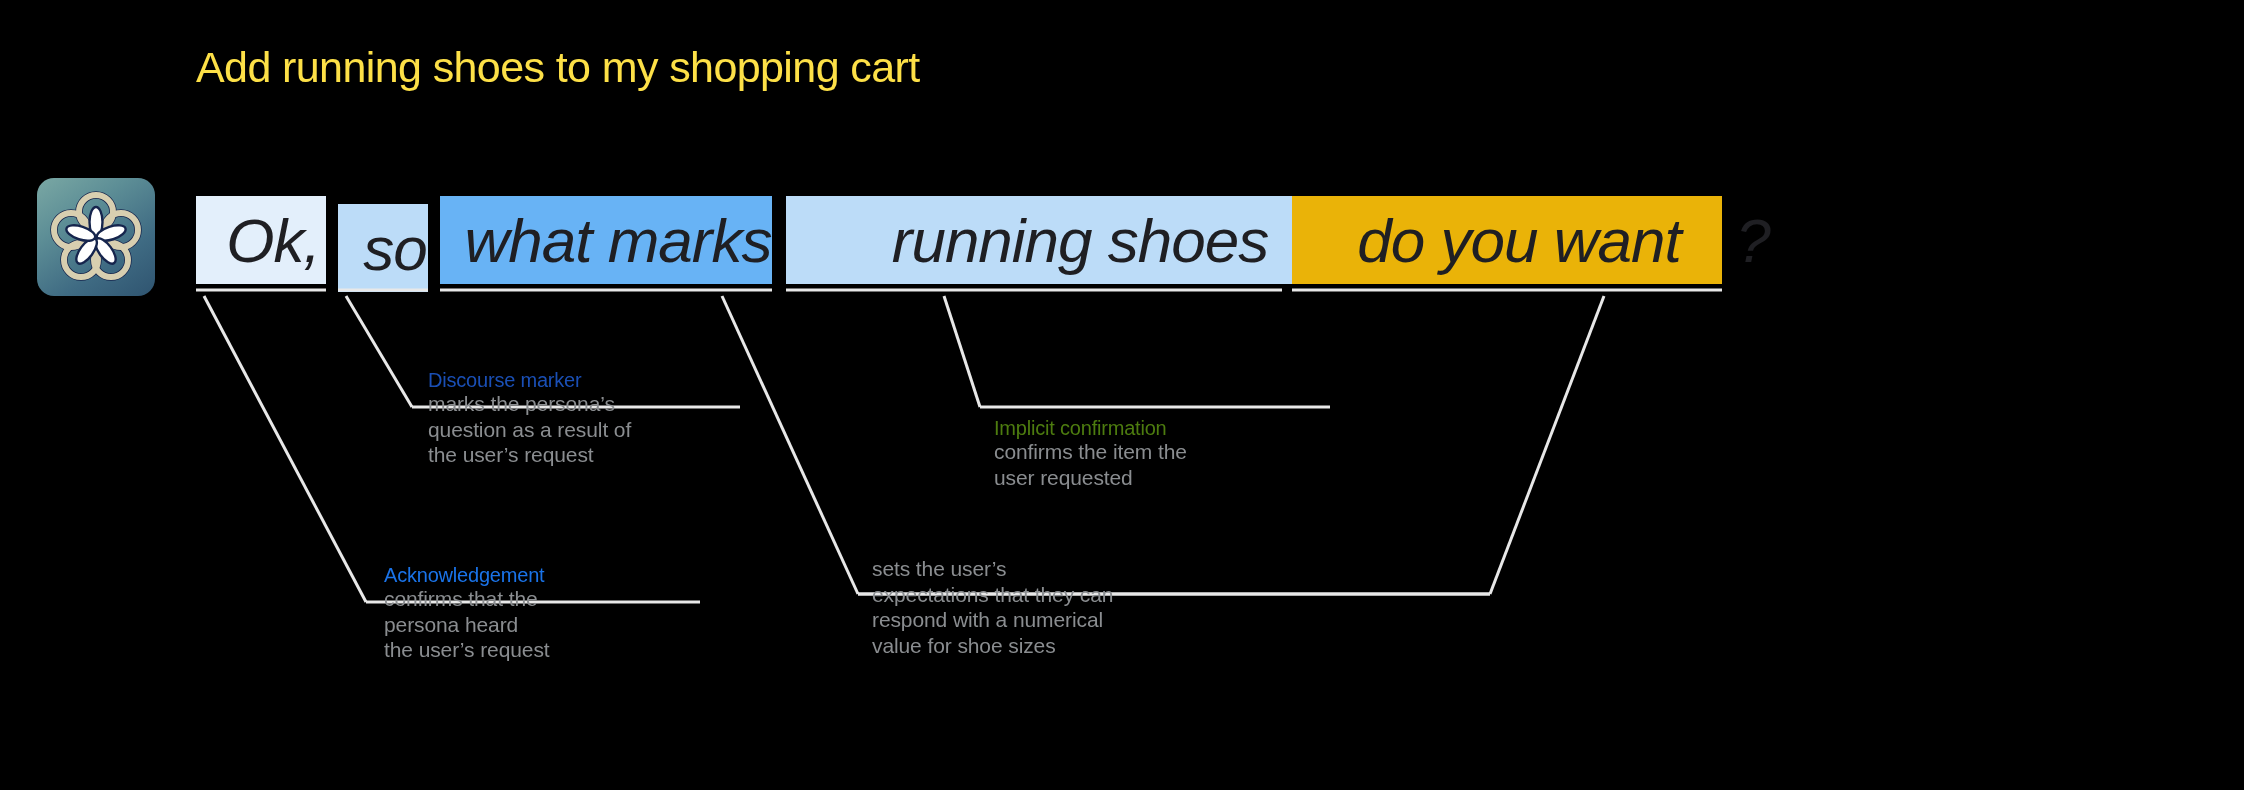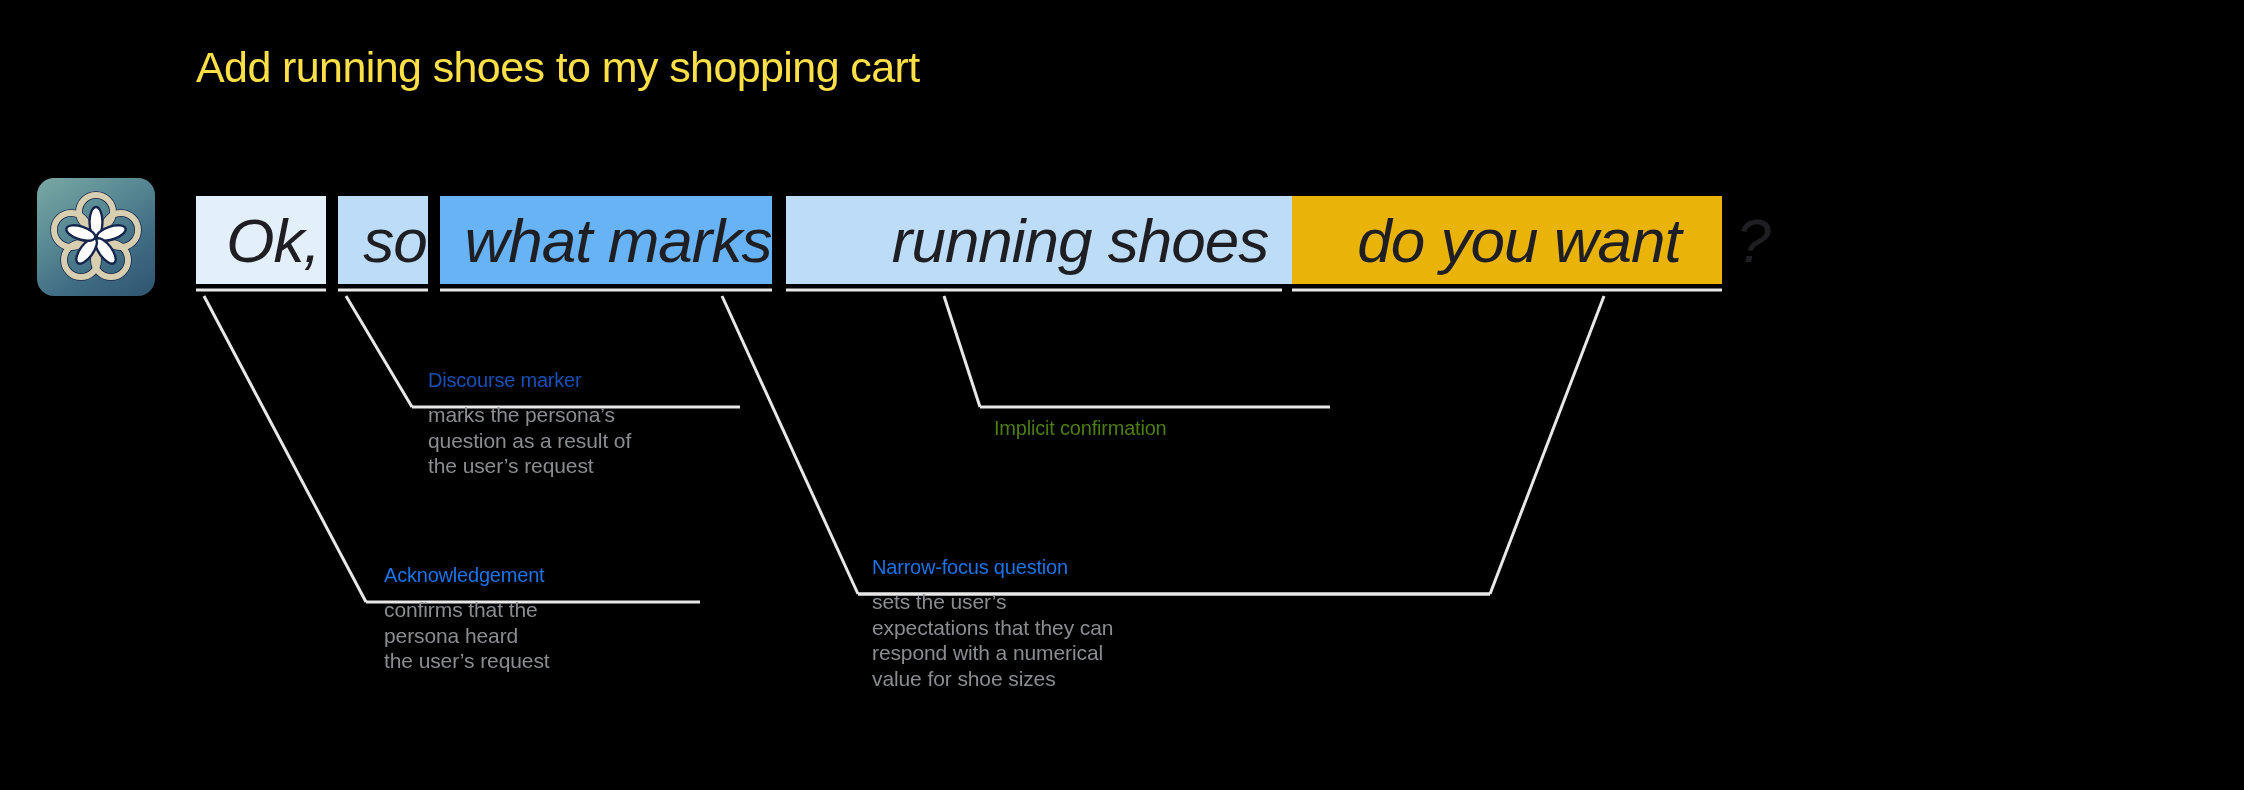--- a/index.html
+++ b/index.html
@@ -45,21 +45,20 @@
   
   #leaders{position:absolute;left:0;top:0;width:2244px;height:790px;pointer-events:none;}
 
   
   .ann{position:absolute;}
   .ann .ann-title{
     font-size:20px;font-weight:400;letter-spacing:-0.2px;
     line-height:1.1;white-space:nowrap;
   }
   .ann .ann-desc{
-    margin-top:11px;
     font-size:21px;font-weight:400;line-height:1.22;
     color:#8a8d90;letter-spacing:-0.1px;
     white-space:pre-line;
   }
 </style>
 </head>
 <body style="background: rgb(0, 0, 0);">
 
 <div id="stage">
 
@@ -88,21 +87,21 @@
           <ellipse cx="0" cy="-16" rx="6.5" ry="15" transform="rotate(144)"></ellipse>
           <ellipse cx="0" cy="-16" rx="6.5" ry="15" transform="rotate(216)"></ellipse>
           <ellipse cx="0" cy="-16" rx="6.5" ry="15" transform="rotate(288)"></ellipse>
         </g>
       </g>
     </svg>
   </div>
 
   <div id="utterance">
       <div class="tok" style="left: 6px; width: 130px; background: rgb(227, 239, 251);">Ok,</div>
-      <div class="tok" style="left: 148px; width: 90px; background: rgb(188, 220, 248);">so</div>
+      <div class="tok" style="left: 148px; width: 90px; background: rgb(188, 220, 248); margin-top: 8px;">so</div>
       <div class="tok" style="left: 250px; width: 332px; background: rgb(104, 179, 245);">what marks</div>
       <div class="tok" style="left: 596px; width: 564px; background: rgb(188, 220, 248);">running shoes</div>
       <div class="tok" style="left: 1102px; width: 430px; background: #eab308;">do you want</div>
       <div class="tok plain" style="left: 1534px; width: 34px;">?</div>
     </div>
 
   <svg id="leaders" viewBox="0 0 2244 790" xmlns="http://www.w3.org/2000/svg">
       <line x1="196" y1="290" x2="326" y2="290" stroke="#e8e8e8" stroke-width="3"></line>
       <line x1="338" y1="290" x2="428" y2="290" stroke="#e8e8e8" stroke-width="3"></line>
       <line x1="440" y1="290" x2="772" y2="290" stroke="#e8e8e8" stroke-width="3"></line>
@@ -122,30 +121,31 @@
 
   <div class="ann" style="left:428px;top:369px;">
     <div class="ann-title" style="color: rgb(26, 79, 181);">Discourse marker</div>
     <div class="ann-desc">marks the persona’s
 question as a result of
 the user’s request</div>
   </div>
 
   <div class="ann" style="left:994px;top:369px;">
     <div class="ann-title" style="color: #4d7c0f; margin-top: 48px;">Implicit confirmation</div>
+    <div class="ann-desc">confirms the item the
+user requested</div>
   </div>
 
   <div class="ann" style="left:384px;top:564px;">
     <div class="ann-title" style="color: rgb(26, 115, 232);">Acknowledgement</div>
     <div class="ann-desc">confirms that the
 persona heard
 the user’s request</div>
   </div>
 
   <div class="ann" style="left:872px;top:556px;">
-    <div class="ann-title" style="color: rgb(26, 115, 232);">Narrow-focus question</div>
     <div class="ann-desc">sets the user’s
 expectations that they can
 respond with a numerical
 value for shoe sizes</div>
   </div>
 
 </div>
 
 </body></html>

